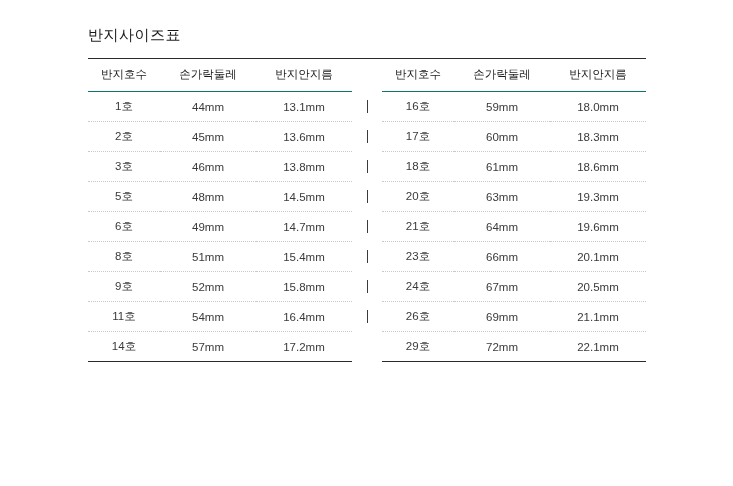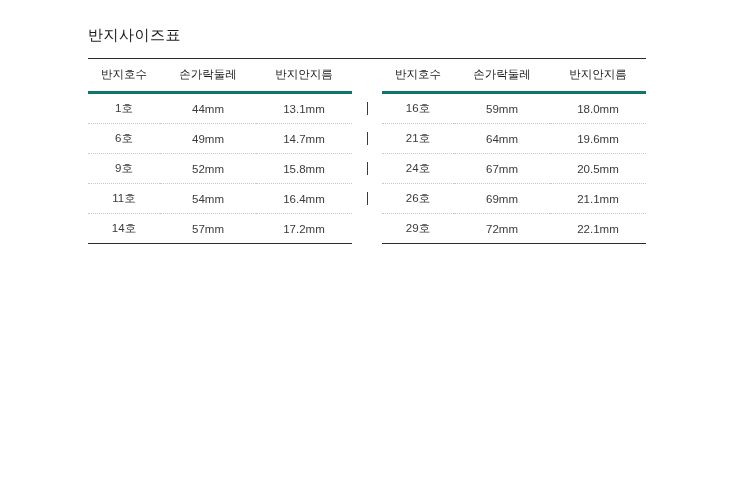--- a/index.html
+++ b/index.html
@@ -45,21 +45,21 @@
   table.size-table col.c-dia { width: 96px; }
   table.size-table col.c-sep { width: 30px; }
 
   table.size-table thead th {
     font-size: 11.5px;
     font-weight: 400;
     color: #1a1a1a;
     padding: 8px 0 9px 0;
     text-align: center;
     border-top: 1px solid #2b2b2b;
-    border-bottom: 3px solid #0f766e;
+    border-bottom: 1px solid #0f766e;
     background: #ffffff;
   }
   table.size-table tbody td {
     font-size: 11.5px;
     text-align: center;
     padding: 7px 0 7px 0;
     border-bottom: 1px dotted #c9c9c9;
     color: #3a3a3a;
     background: #ffffff;
   }
@@ -122,29 +122,73 @@
             <td>44mm</td>
             <td>13.1mm</td>
             <td class="divider">
               <span class="bar"></span>
             </td>
             <td class="col-no">16호</td>
             <td>59mm</td>
             <td>18.0mm</td>
           </tr>
           <tr>
+            <td class="col-no">2호</td>
+            <td>45mm</td>
+            <td>13.6mm</td>
+            <td class="divider">
+              <span class="bar"></span>
+            </td>
+            <td class="col-no">17호</td>
+            <td>60mm</td>
+            <td>18.3mm</td>
+          </tr>
+          <tr>
+            <td class="col-no">3호</td>
+            <td>46mm</td>
+            <td>13.8mm</td>
+            <td class="divider">
+              <span class="bar"></span>
+            </td>
+            <td class="col-no">18호</td>
+            <td>61mm</td>
+            <td>18.6mm</td>
+          </tr>
+          <tr>
+            <td class="col-no">5호</td>
+            <td>48mm</td>
+            <td>14.5mm</td>
+            <td class="divider">
+              <span class="bar"></span>
+            </td>
+            <td class="col-no">20호</td>
+            <td>63mm</td>
+            <td>19.3mm</td>
+          </tr>
+          <tr>
             <td class="col-no">6호</td>
             <td>49mm</td>
             <td>14.7mm</td>
             <td class="divider">
               <span class="bar"></span>
             </td>
             <td class="col-no">21호</td>
             <td>64mm</td>
             <td>19.6mm</td>
+          </tr>
+          <tr>
+            <td class="col-no">8호</td>
+            <td>51mm</td>
+            <td>15.4mm</td>
+            <td class="divider">
+              <span class="bar"></span>
+            </td>
+            <td class="col-no">23호</td>
+            <td>66mm</td>
+            <td>20.1mm</td>
           </tr>
           <tr>
             <td class="col-no">9호</td>
             <td>52mm</td>
             <td>15.8mm</td>
             <td class="divider">
               <span class="bar"></span>
             </td>
             <td class="col-no">24호</td>
             <td>67mm</td>

